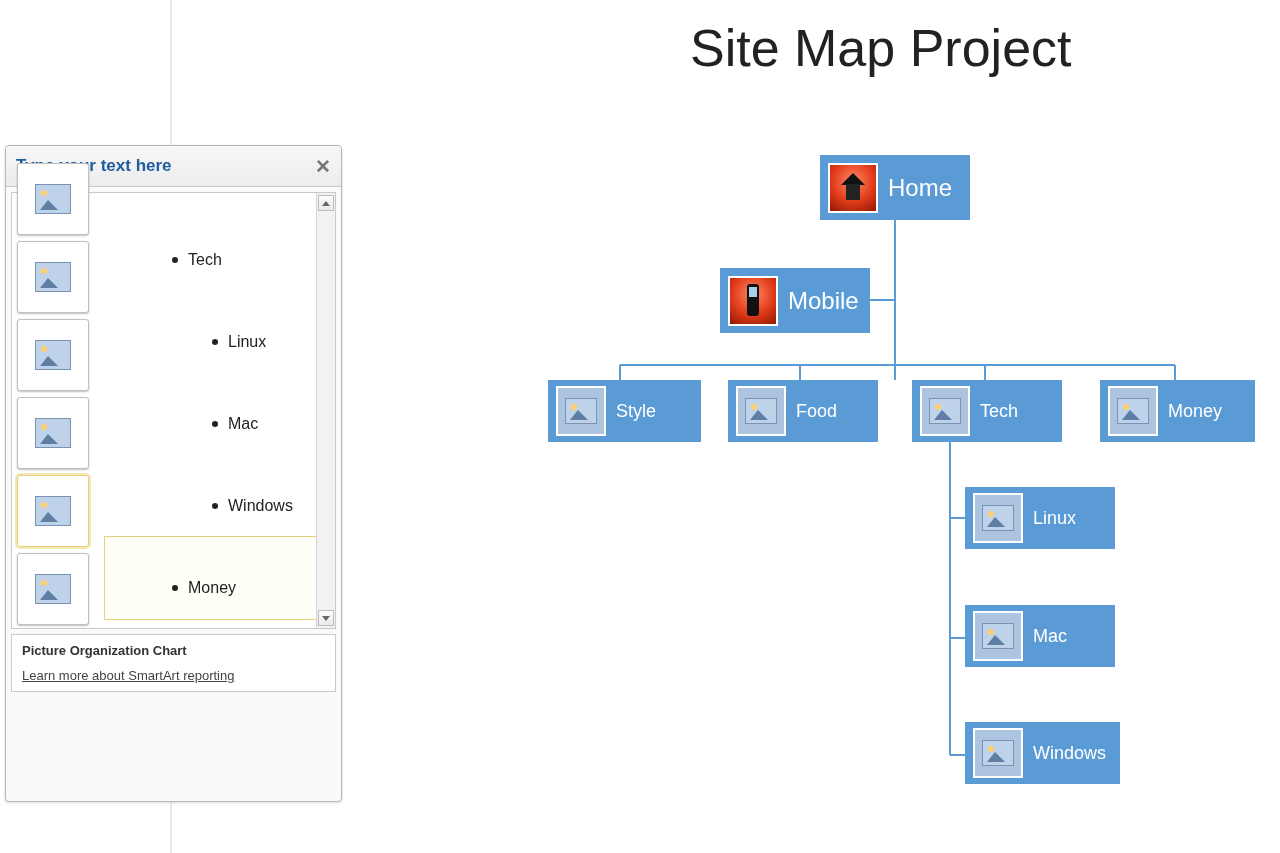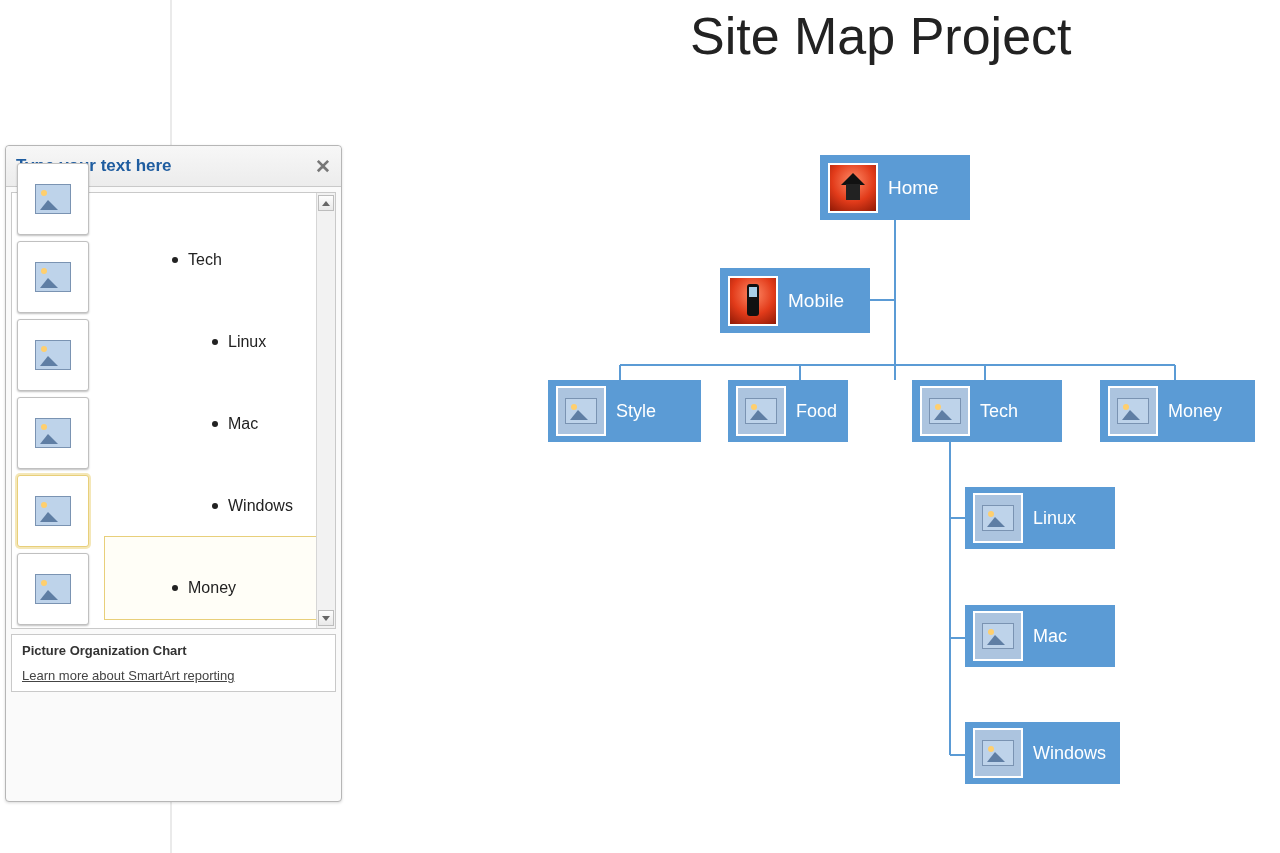--- a/index.html
+++ b/index.html
@@ -1,19 +1,19 @@
 <!DOCTYPE html>
 <html><head>
 <meta charset="utf-8">
 <style>
   html,body{margin:0;padding:0;font-family:"Segoe UI",Arial,sans-serif;background:#fff;width:1280px;height:853px;overflow:hidden;}
   
   .slide-edge{position:absolute;left:170px;top:0;width:2px;height:853px;background:#eaeaea;}
   
-  .title{position:absolute;left:690px;top:6px;font-size:52px;font-weight:300;color:#222;}
+  .title{position:absolute;left:690px;top:18px;font-size:52px;font-weight:300;color:#222;}
   
   .pane{position:absolute;left:5px;top:145px;width:335px;height:655px;background:#fafafa;border:1px solid #b6b6b6;border-radius:4px;box-shadow:0 1px 3px rgba(0,0,0,.15);}
   .pane-header{display:flex;align-items:center;justify-content:space-between;height:40px;padding:0 10px;background:linear-gradient(#f7f7f7,#ececec);border-bottom:1px solid #c9c9c9;border-radius:4px 4px 0 0;}
   .pane-title{color:#1f5da0;font-weight:700;font-size:17px;}
   .pane-close{color:#777;font-size:19px;font-weight:bold;cursor:pointer;line-height:1;}
   .pane-body{position:relative;height:435px;border:1px solid #c9c9c9;margin:5px;background:#fff;}
   .thumb-col{position:absolute;left:5px;top:0;width:85px;}
   .thumb{width:70px;height:70px;margin:6px 0;background:#fff;border:1px solid #c0c0c0;border-radius:3px;box-shadow:0 1px 2px rgba(0,0,0,.25);display:flex;align-items:center;justify-content:center;cursor:pointer;}
   .thumb.selected{border:1px solid #e8cf7a;box-shadow:0 0 0 2px #f4e7b8;}
   .pic-ph{width:34px;height:28px;background:#bed3ea;border:1px solid #7a93b2;position:relative;}
@@ -29,21 +29,21 @@
   .arrow-up{width:0;height:0;border-left:4px solid transparent;border-right:4px solid transparent;border-bottom:5px solid #666;}
   .arrow-down{width:0;height:0;border-left:4px solid transparent;border-right:4px solid transparent;border-top:5px solid #666;}
   .pane-desc{margin:0 5px 5px 5px;border:1px solid #c9c9c9;background:#fff;padding:8px 10px;font-size:13px;color:#555;}
   .pane-desc-title{font-weight:700;margin-bottom:4px;color:#333;}
   .pane-link{color:#444;text-decoration:underline;cursor:pointer;display:inline-block;margin-top:6px;}
   
   .canvas{position:absolute;left:0;top:0;width:1280px;height:853px;}
   .node{position:absolute;background:#5b9bd5;color:#fff;display:flex;align-items:center;gap:10px;padding:0 12px 0 8px;box-sizing:border-box;}
   .node .pic-wrap{width:46px;height:46px;border:2px solid #fff;background:#acc4df;display:flex;align-items:center;justify-content:center;flex:none;}
   .pic-wrap .pic-ph{width:30px;height:24px;}
-  .node .lbl{font-size:19px;white-space:nowrap;}
+  .node .lbl{font-size:24px;white-space:nowrap;}
   .node.small .lbl{font-size:18px;}
   
   .home-icn{width:46px;height:46px;border:2px solid #fff;position:relative;flex:none;background:radial-gradient(circle at 50% 35%, #ff8a66 0%, #e23b1a 55%, #8f1905 100%);}
   .home-icn::before{content:"";position:absolute;left:11px;top:8px;width:0;height:0;border-left:12px solid transparent;border-right:12px solid transparent;border-bottom:12px solid #111;}
   .home-icn::after{content:"";position:absolute;left:16px;top:19px;width:14px;height:16px;background:#222;}
   .mobile-icn{width:46px;height:46px;border:2px solid #fff;position:relative;flex:none;background:radial-gradient(circle at 50% 35%, #ff8a66 0%, #e23b1a 55%, #8f1905 100%);}
   .mobile-icn::before{content:"";position:absolute;left:17px;top:6px;width:12px;height:32px;border-radius:3px;background:#111;}
   .mobile-icn::after{content:"";position:absolute;left:19px;top:9px;width:8px;height:10px;background:#a8cfe8;}
   
   svg.conn{position:absolute;left:0;top:0;width:1280px;height:853px;stroke:#5b9bd5;stroke-width:2;fill:none;}
@@ -148,21 +148,21 @@
     <div class="mobile-icn"></div>
     <span class="lbl">Mobile</span>
   </div>
 
   <div class="node small" style="left:548px;top:380px;width:153px;height:62px;">
     <div class="pic-wrap">
         <div class="pic-ph"></div>
       </div>
     <span class="lbl">Style</span>
   </div>
-  <div class="node small" style="left:728px;top:380px;width:120px;height:62px;">
+  <div class="node small" style="left:728px;top:380px;width:150px;height:62px;">
     <div class="pic-wrap">
         <div class="pic-ph"></div>
       </div>
     <span class="lbl">Food</span>
   </div>
   <div class="node small" style="left:912px;top:380px;width:150px;height:62px;">
     <div class="pic-wrap">
         <div class="pic-ph"></div>
       </div>
     <span class="lbl">Tech</span>

